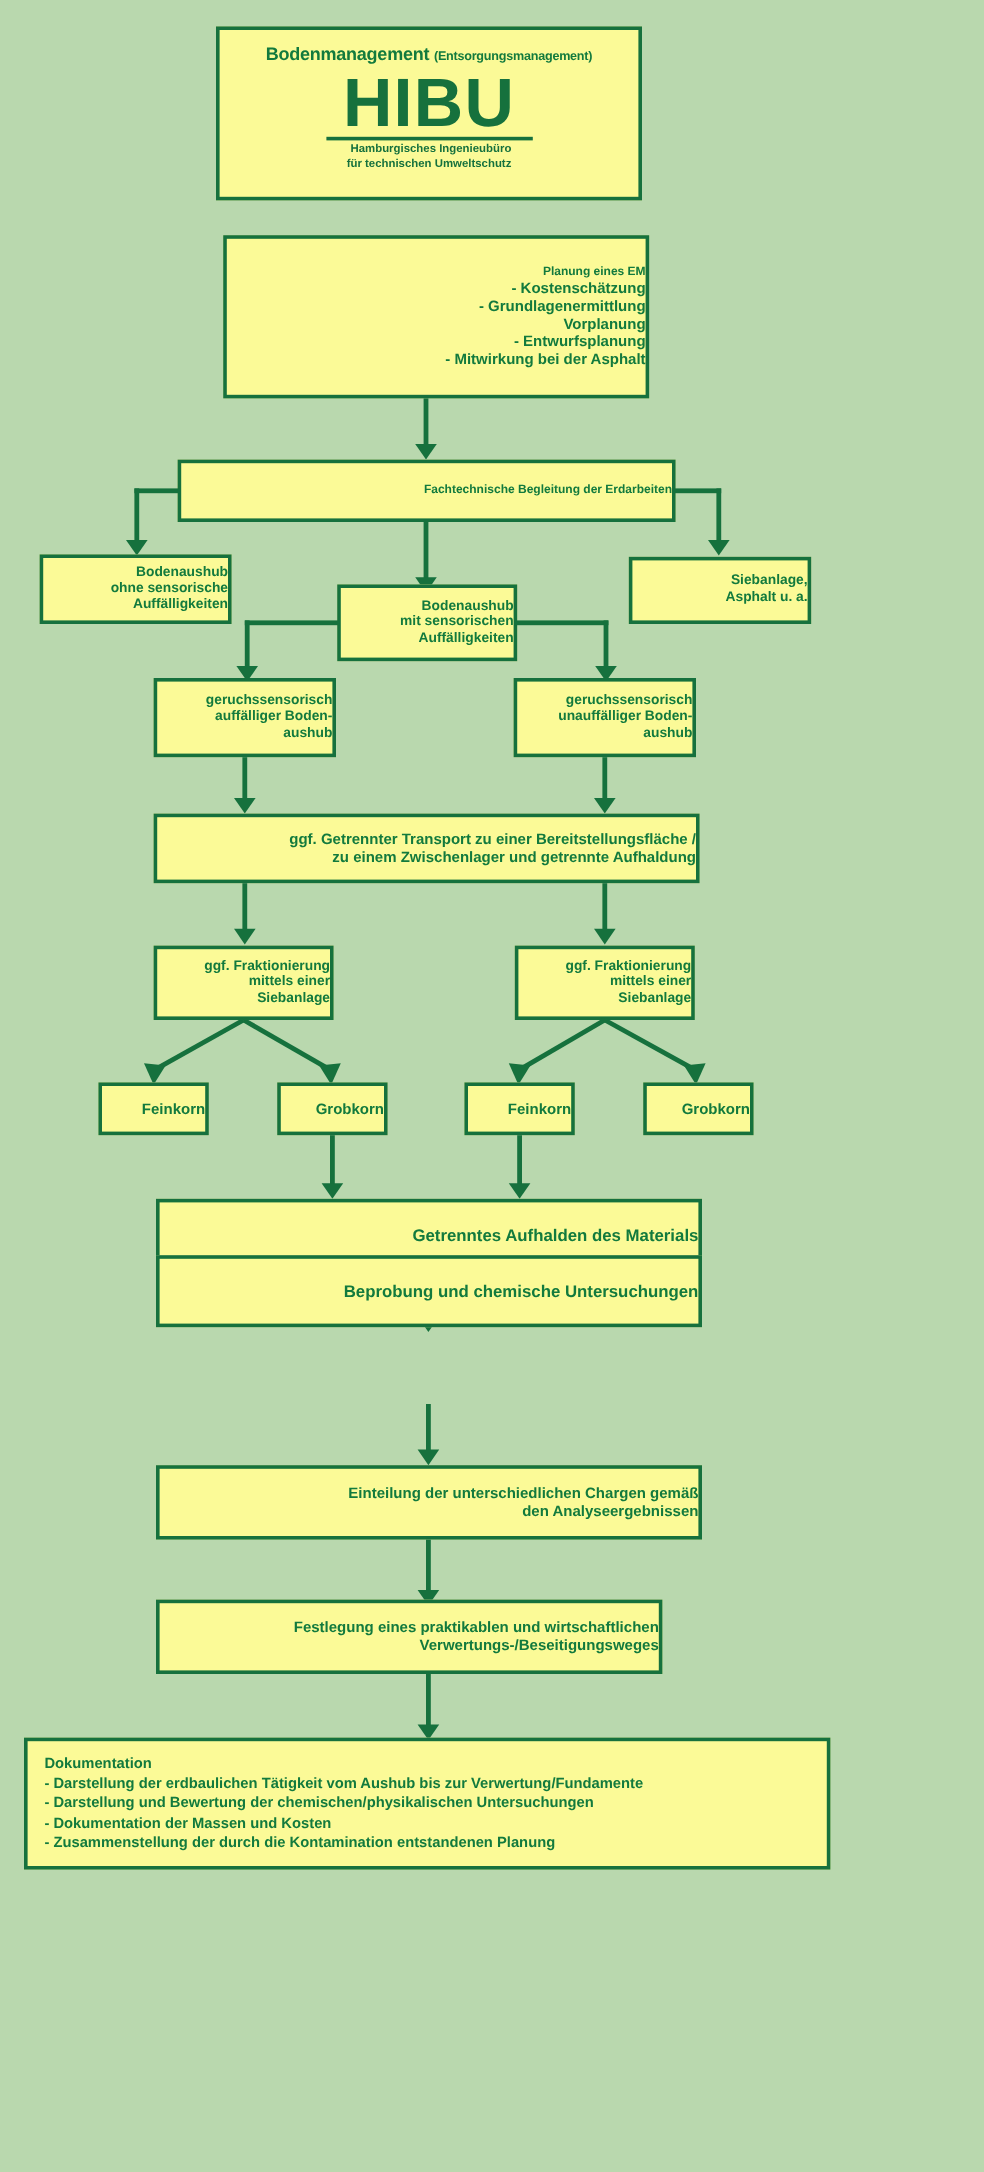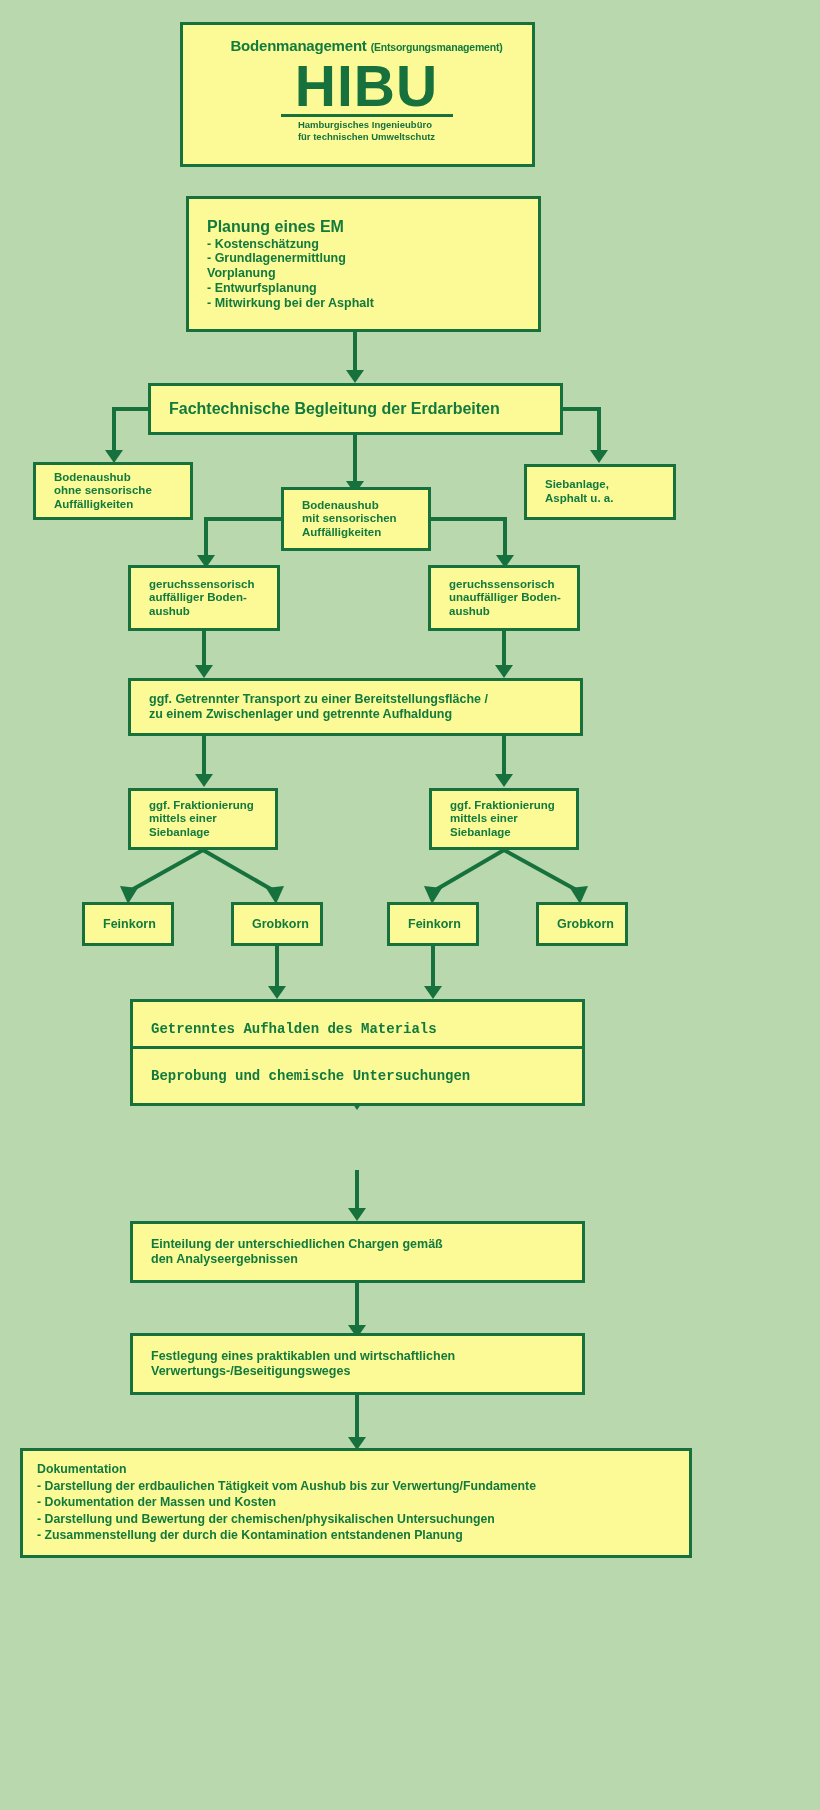--- a/index.html
+++ b/index.html
@@ -15,23 +15,22 @@
     position:absolute;
     background:#fbfa97;
     border:3px solid #16713d;
     box-sizing:border-box;
     color:#127a3d;
     font-weight:bold;
     display:flex;
     flex-direction:column;
     align-items:center;
     justify-content:center;
-    text-align:left;
+    text-align:right;
     line-height:1.18;
-    padding-left:18px;
   }
   .box.left-align{align-items:flex-start;text-align:left;justify-content:flex-start;}
   .box .ln{display:block;width:100%;}
 
   
   .vline,.hline{position:absolute;background:#16713d;}
   .vline{width:4px;}
   .hline{height:4px;}
   .arrow{
     position:absolute;
@@ -44,22 +43,22 @@
   
   #hdr-title{font-size:15px;letter-spacing:-0.2px;}
   #hdr-title .sub{font-size:10.5px;font-weight:bold;}
   #hibu{
     font-size:57px;font-weight:bold;letter-spacing:1px;
     line-height:0.95;color:#16713d;margin-top:4px;
   }
   #hibu-rule{width:172px;height:3px;background:#16713d;margin:1px 0 2px 0;}
   #hibu-sub{font-size:9.5px;line-height:1.25;font-weight:bold;color:#16713d;}
 
-  .t19{font-size:16px;}
-  .t17{font-size:14px;font-family:Liberation Mono, monospace;}
+  .t19{font-size:10px;}
+  .t17{font-size:14px;}
   .t15{font-size:12.5px;}
   .t13{font-size:11.5px;}
   .doc-line{font-size:12.3px;line-height:1.35;}
 </style>
 </head>
 <body>
 
 <div id="stage">
 
   <div class="box" id="logo-box" style="left:180px;top:22px;width:355px;height:145px;justify-content:flex-start;padding-top:12px;">
@@ -216,29 +215,29 @@
   <div class="arrow" style="left:348px;top:1208px;"></div>
 
   <div class="box t15" style="left:130px;top:1221px;width:455px;height:62px;">
     <span class="ln">Einteilung der unterschiedlichen Chargen gemäß</span>
     <span class="ln">den Analyseergebnissen</span>
   </div>
 
   <div class="vline" style="left:355px;top:1283px;height:44px;"></div>
   <div class="arrow" style="left:348px;top:1325px;"></div>
 
-  <div class="box t15" style="left:130px;top:1333px;width:455px;height:62px;">
+  <div class="box t15" style="left:130px;top:1333px;width:422px;height:62px;">
     <span class="ln">Festlegung eines praktikablen und wirtschaftlichen</span>
     <span class="ln">Verwertungs-/Beseitigungsweges</span>
   </div>
 
   <div class="vline" style="left:355px;top:1395px;height:44px;"></div>
   <div class="arrow" style="left:348px;top:1437px;"></div>
 
   <div class="box left-align doc-line" style="left:20px;top:1448px;width:672px;height:110px;padding:10px 14px;">
     <span class="ln">Dokumentation</span>
     <span class="ln">- Darstellung der erdbaulichen Tätigkeit vom Aushub bis zur Verwertung/Fundamente</span>
+    <span class="ln">- Darstellung und Bewertung der chemischen/physikalischen Untersuchungen</span>
     <span class="ln">- Dokumentation der Massen und Kosten</span>
-    <span class="ln">- Darstellung und Bewertung der chemischen/physikalischen Untersuchungen</span>
     <span class="ln">- Zusammenstellung der durch die Kontamination entstandenen Planung</span>
   </div>
 
 </div>
 
 </body></html>

